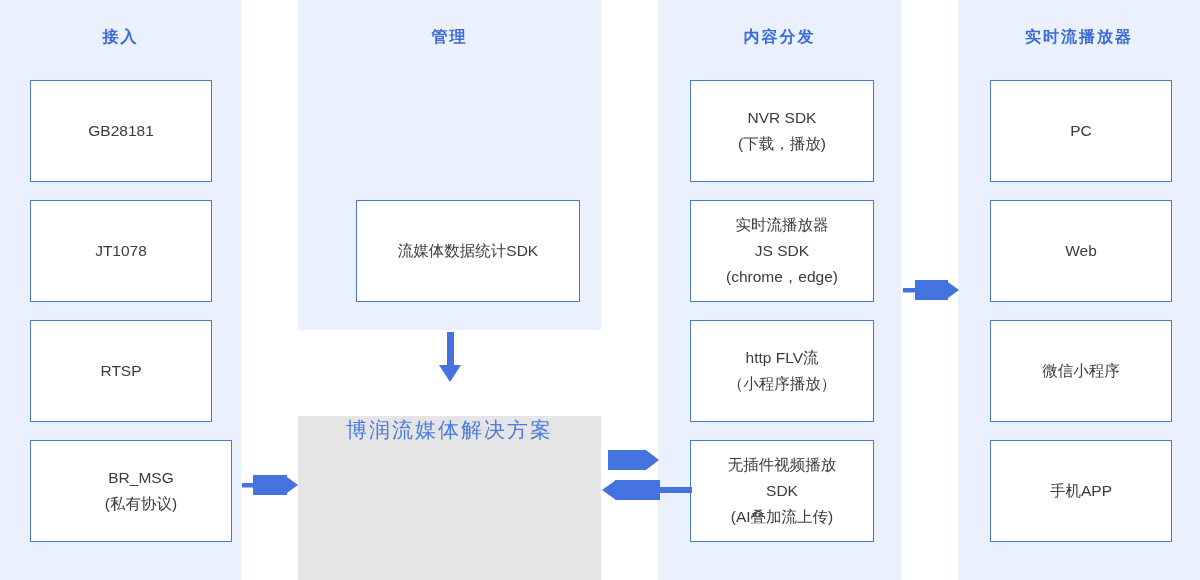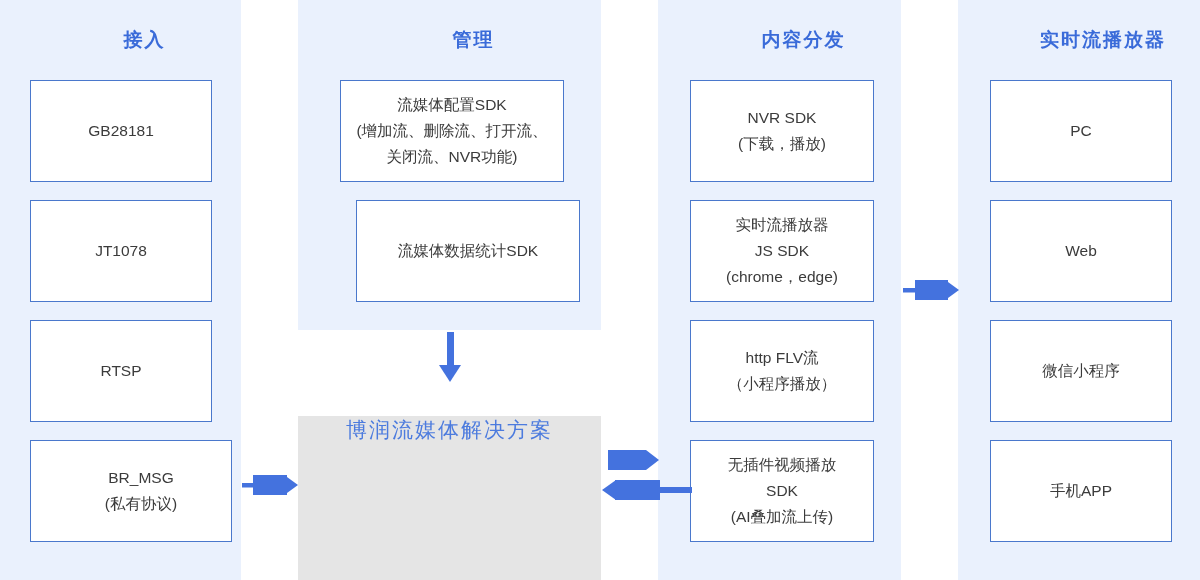--- a/index.html
+++ b/index.html
@@ -1,21 +1,21 @@
 <!DOCTYPE html>
 <html><head>
 <meta charset="utf-8">
 <style>
   html,body{margin:0;padding:0;background:#ffffff;}
   body{font-family:"Liberation Sans","DejaVu Sans",sans-serif;}
   .canvas{position:relative;width:1200px;height:580px;background:#ffffff;overflow:hidden;}
   .panel{position:absolute;background:#EAF1FD;}
   .panel.solution{background:#e5e5e5;display:flex;align-items:flex-start;justify-content:center;margin-top:28px;}
   .col-title{position:absolute;top:27px;left:0;width:100%;text-align:center;
-             color:#3A6BD9;font-size:19px;font-weight:bold;letter-spacing:2px;padding-left:24px;}
+             color:#3A6BD9;font-size:16px;font-weight:bold;letter-spacing:2px;}
   .box{position:absolute;background:#ffffff;border:1px solid #4A78CC;
        display:flex;align-items:center;justify-content:center;}
   .box span{display:block;width:100%;text-align:center;color:#3B3B3B;
             font-size:15.5px;line-height:26px;white-space:pre-line;}
   .solution-label{color:#4C7BDE;font-size:21px;letter-spacing:2px;text-align:center;}
   .arrow{position:absolute;}
   .arrow-fill{fill:#4472DE;}
 </style>
 </head>
 <body>
@@ -34,25 +34,20 @@
   <div class="box" style="left:30px;top:320px;width:180px;height:100px;">
     <span>RTSP</span>
   </div>
   <div class="box" style="left:30px;top:440px;width:180px;height:100px;padding-left:20px;">
     <span>BR_MSG
 (私有协议)</span>
   </div>
 
   <div class="panel" style="left:298px;top:0;width:303px;height:330px;">
     <div class="col-title">管理</div>
-  </div>
-  <div class="box" style="left:340px;top:80px;width:222px;height:100px;">
-    <span>流媒体配置SDK
-(增加流、删除流、打开流、
-关闭流、NVR功能)</span>
   </div>
   <div class="box" style="left:340px;top:200px;width:222px;height:100px;margin-left:16px;">
     <span>流媒体数据统计SDK</span>
   </div>
 
   <div class="panel solution" style="left:298px;top:388px;width:303px;height:192px;">
     <div class="solution-label">博润流媒体解决方案</div>
   </div>
 
   <div class="panel" style="left:658px;top:0;width:243px;height:580px;">

